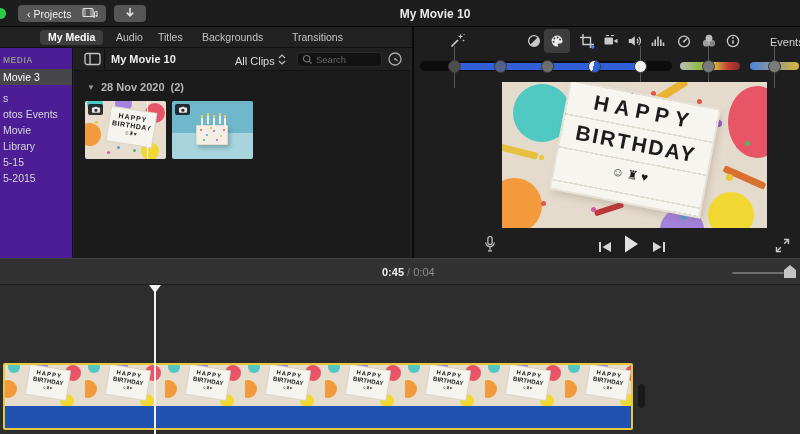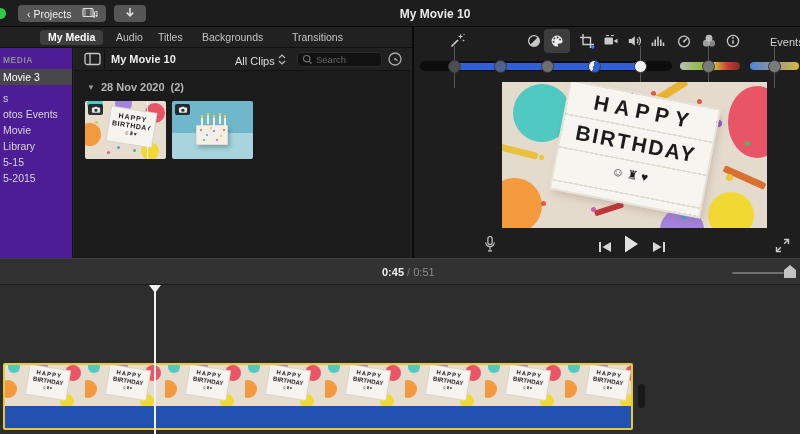--- a/index.html
+++ b/index.html
@@ -405,21 +405,21 @@
             <path d="M14.5 2.5 10.2 6.8M2.5 14.5 6.8 10.2" stroke="#c9c9c9" stroke-width="1.4"></path>
           </svg>
       </span>
     </div>
   </div>
 
   <div class="tl-bar">
     <div class="tl-time">
       <span class="t-cur">0:45</span>
       <span class="t-sep">/</span>
-      <span class="t-tot">0:51</span>
+      <span class="t-tot">0:04</span>
     </div>
     <div class="zoom-line"></div>
     <div class="zoom-hdl"></div>
   </div>
 
   <div class="timeline">
     <div class="clip">
       <div class="filmrow">
 
         <div class="frame">

